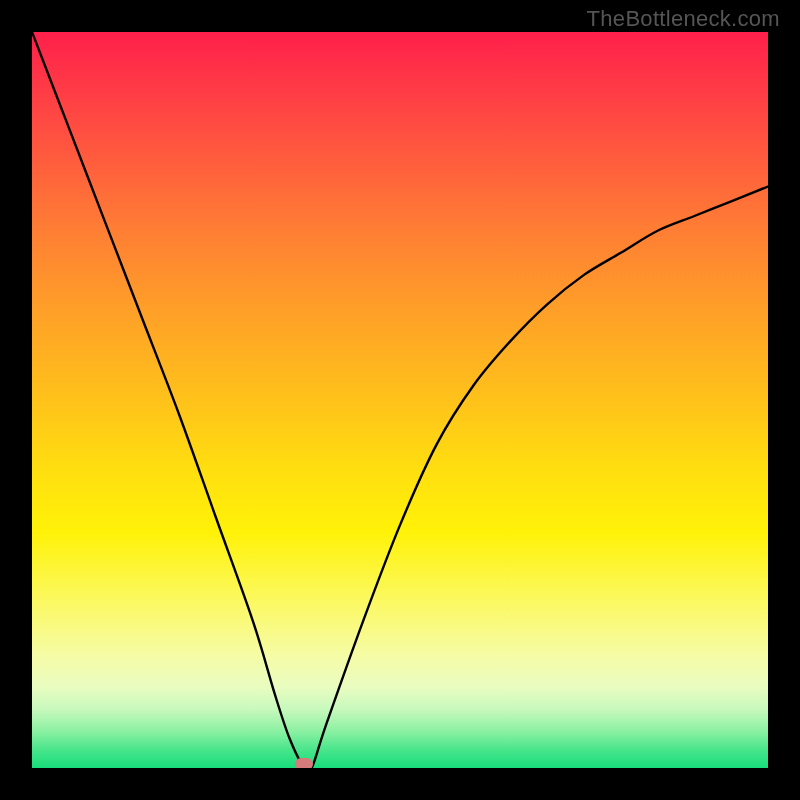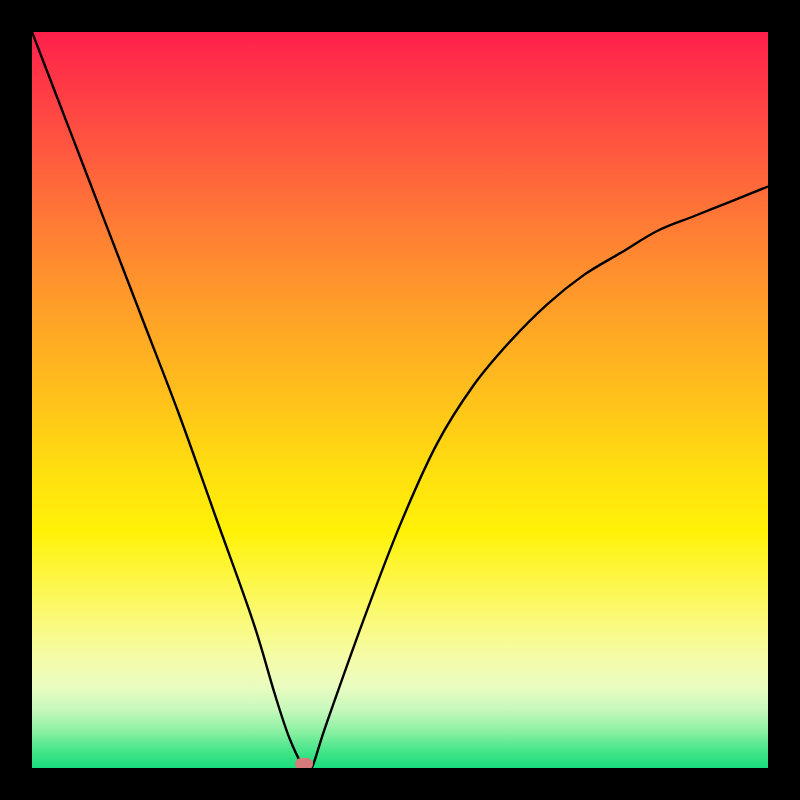--- a/index.html
+++ b/index.html
@@ -78,20 +78,21 @@
     border-radius: 6px;
     background: #d67b7b;
     transform: translate(-50%, -50%);
   }
 </style>
 </head>
 <body>
 
 <div class="chart-container">
 
+  <div class="watermark">TheBottleneck.com</div>
 
   <div class="outer-frame">
     <div class="plot-area">
       <div class="gradient-bg"></div>
       <svg class="curve" viewBox="0 0 736 736" preserveAspectRatio="none">
         <path id="curve-path" fill="none" stroke="#000000" stroke-width="2.4" stroke-linejoin="round" stroke-linecap="round" d="M 0.00 0.00 C 6.13 15.95, 24.53 63.79, 36.80 95.68 C 49.07 127.57, 61.33 159.47, 73.60 191.36 C 85.87 223.25, 98.13 255.15, 110.40 287.04 C 122.67 318.93, 134.93 349.60, 147.20 382.72 C 159.47 415.84, 171.73 451.41, 184.00 485.76 C 196.27 520.11, 210.99 559.36, 220.80 588.80 C 230.61 618.24, 236.75 642.77, 242.88 662.40 C 249.01 682.03, 252.69 694.29, 257.60 706.56 C 262.51 718.83, 268.64 731.09, 272.32 736.00 C 276.00 740.91, 276.00 743.36, 279.68 736.00 C 283.36 728.64, 285.81 716.37, 294.40 691.84 C 302.99 667.31, 318.93 621.92, 331.20 588.80 C 343.47 555.68, 355.73 522.56, 368.00 493.12 C 380.27 463.68, 392.53 435.47, 404.80 412.16 C 417.07 388.85, 429.33 370.45, 441.60 353.28 C 453.87 336.11, 466.13 322.61, 478.40 309.12 C 490.67 295.63, 502.93 283.36, 515.20 272.32 C 527.47 261.28, 539.73 251.47, 552.00 242.88 C 564.27 234.29, 576.53 228.16, 588.80 220.80 C 601.07 213.44, 613.33 204.85, 625.60 198.72 C 637.87 192.59, 650.13 188.91, 662.40 184.00 C 674.67 179.09, 686.93 174.19, 699.20 169.28 C 711.47 164.37, 729.87 157.01, 736.00 154.56"></path>
       </svg>
       <div id="min-marker" class="min-marker" style="left: 272.32px; top: 732px; background: rgb(214, 123, 123);"></div>
     </div>
   </div>

